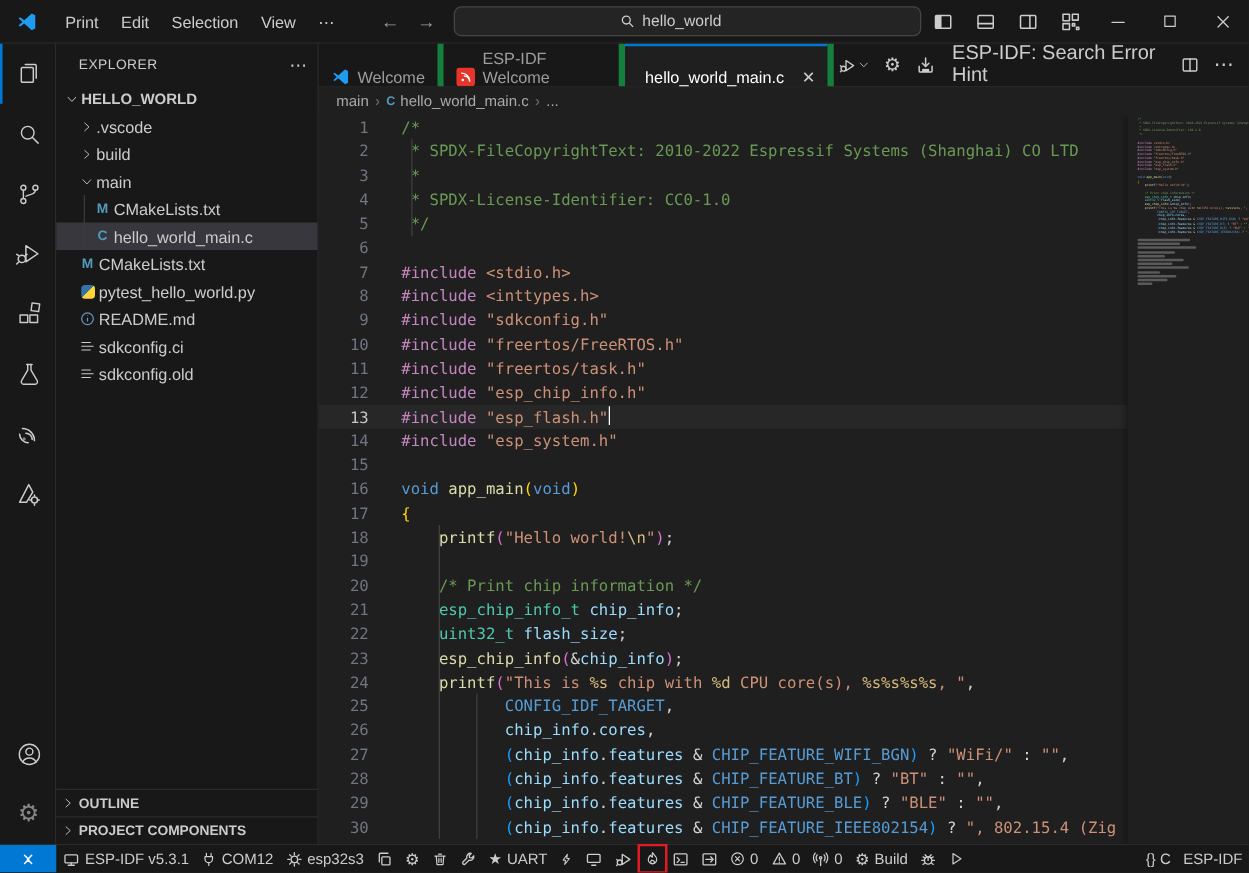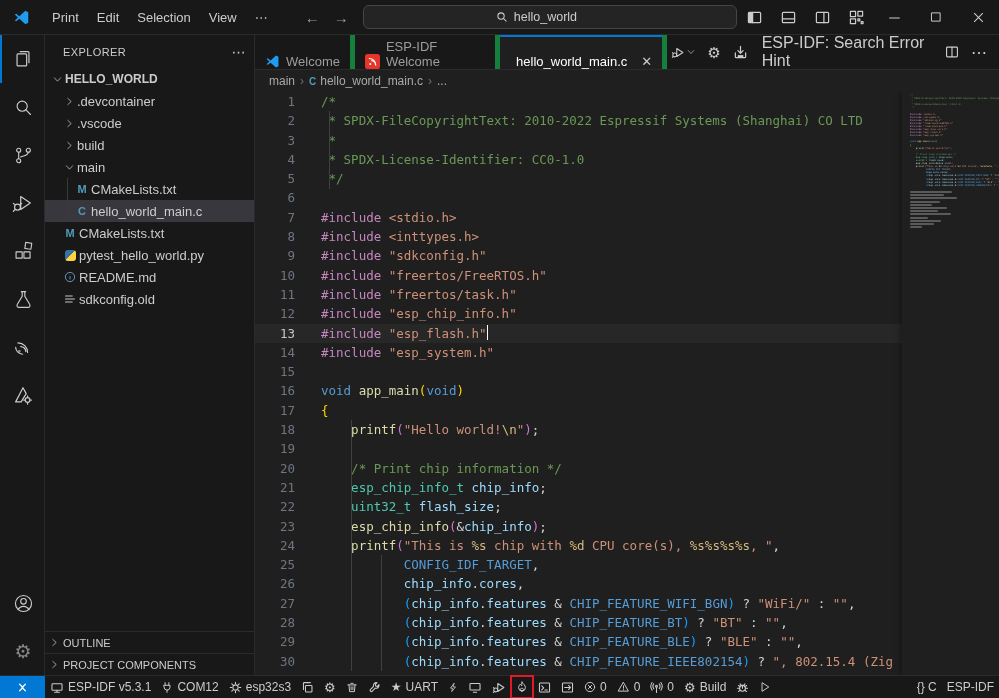--- a/index.html
+++ b/index.html
@@ -45,21 +45,21 @@
   .tree-row .chev { width:16px; color:#cccccc; display:flex; justify-content:center; flex:none; }
   .tree-row .ficon { width:18px; display:flex; justify-content:center; flex:none;
     font-size:11px; font-weight:bold; }
   .tree-row.root { font-weight:bold; font-size:12px; padding-left:4px; }
   .tree-row.lvl1 { padding-left:16px; }
   .tree-row.lvl2 { padding-left:28px; background-image:linear-gradient(#3a3a3a,#3a3a3a);
     background-size:1px 100%; background-position:22px 0; background-repeat:no-repeat; }
   .tree-row.lvl2.selected { background-color:#37373d; }
   #sb-sections { margin-top:auto; }
   .sb-section { height:22px; border-top:1px solid #2b2b2b; display:flex; align-items:center;
-    font-size:11px; font-weight:normal; color:#cccccc; }
+    font-size:11px; font-weight:bold; color:#cccccc; }
   .sb-section .chev { width:18px; display:flex; justify-content:center; }
 
   
   #editor { flex:1; display:flex; flex-direction:column; min-width:0; }
   #tabbar { height:35px; background:#181818; display:flex; align-items:stretch;
     border-bottom:1px solid #2b2b2b; }
   .tab { display:flex; align-items:flex-end; gap:6px; padding:0 10px; font-size:13px;
     color:#9d9d9d; background:#181818; border-right:5px solid #15803d; position:relative; }
   .tab.active { background:#1f1f1f; color:#ffffff; }
   .tab.active::before { content:""; position:absolute; left:0; right:0; top:0; height:1.5px;
@@ -281,28 +281,20 @@
             </svg>
           </span>
           <span>HELLO_WORLD</span>
         </div>
         <div class="tree-row lvl1">
           <span class="chev">
             <svg width="9" height="9" viewBox="0 0 16 16" stroke="#cccccc" fill="none" stroke-width="1.3" stroke-linecap="round" stroke-linejoin="round">
               <path d="M5 2.5 11 8l-6 5.5"></path>
             </svg>
           </span>
-          <span>.devcontainer</span>
-        </div>
-        <div class="tree-row lvl1">
-          <span class="chev">
-            <svg width="9" height="9" viewBox="0 0 16 16" stroke="#cccccc" fill="none" stroke-width="1.3" stroke-linecap="round" stroke-linejoin="round">
-              <path d="M5 2.5 11 8l-6 5.5"></path>
-            </svg>
-          </span>
           <span>.vscode</span>
         </div>
         <div class="tree-row lvl1">
           <span class="chev">
             <svg width="9" height="9" viewBox="0 0 16 16" stroke="#cccccc" fill="none" stroke-width="1.3" stroke-linecap="round" stroke-linejoin="round">
               <path d="M5 2.5 11 8l-6 5.5"></path>
             </svg>
           </span>
           <span>build</span>
         </div>
@@ -333,20 +325,28 @@
           <span>pytest_hello_world.py</span>
         </div>
         <div class="tree-row lvl1">
           <span class="ficon">
             <svg width="12" height="12" viewBox="0 0 16 16" fill="none" stroke="#6997c0" stroke-width="1.3">
               <circle cx="8" cy="8" r="6.2"></circle>
               <path d="M8 7v4M8 4.6v.5"></path>
             </svg>
           </span>
           <span>README.md</span>
+        </div>
+        <div class="tree-row lvl1">
+          <span class="ficon">
+            <svg width="12" height="12" viewBox="0 0 16 16" stroke="#cccccc" fill="none" stroke-width="1.3" stroke-linecap="round" stroke-linejoin="round">
+              <path d="M2 4h9M2 8h12M2 12h9"></path>
+            </svg>
+          </span>
+          <span>sdkconfig.ci</span>
         </div>
         <div class="tree-row lvl1">
           <span class="ficon">
             <svg width="12" height="12" viewBox="0 0 16 16" stroke="#cccccc" fill="none" stroke-width="1.3" stroke-linecap="round" stroke-linejoin="round">
               <path d="M2 4h9M2 8h12M2 12h9"></path>
             </svg>
           </span>
           <span>sdkconfig.old</span>
         </div>
       </div>

